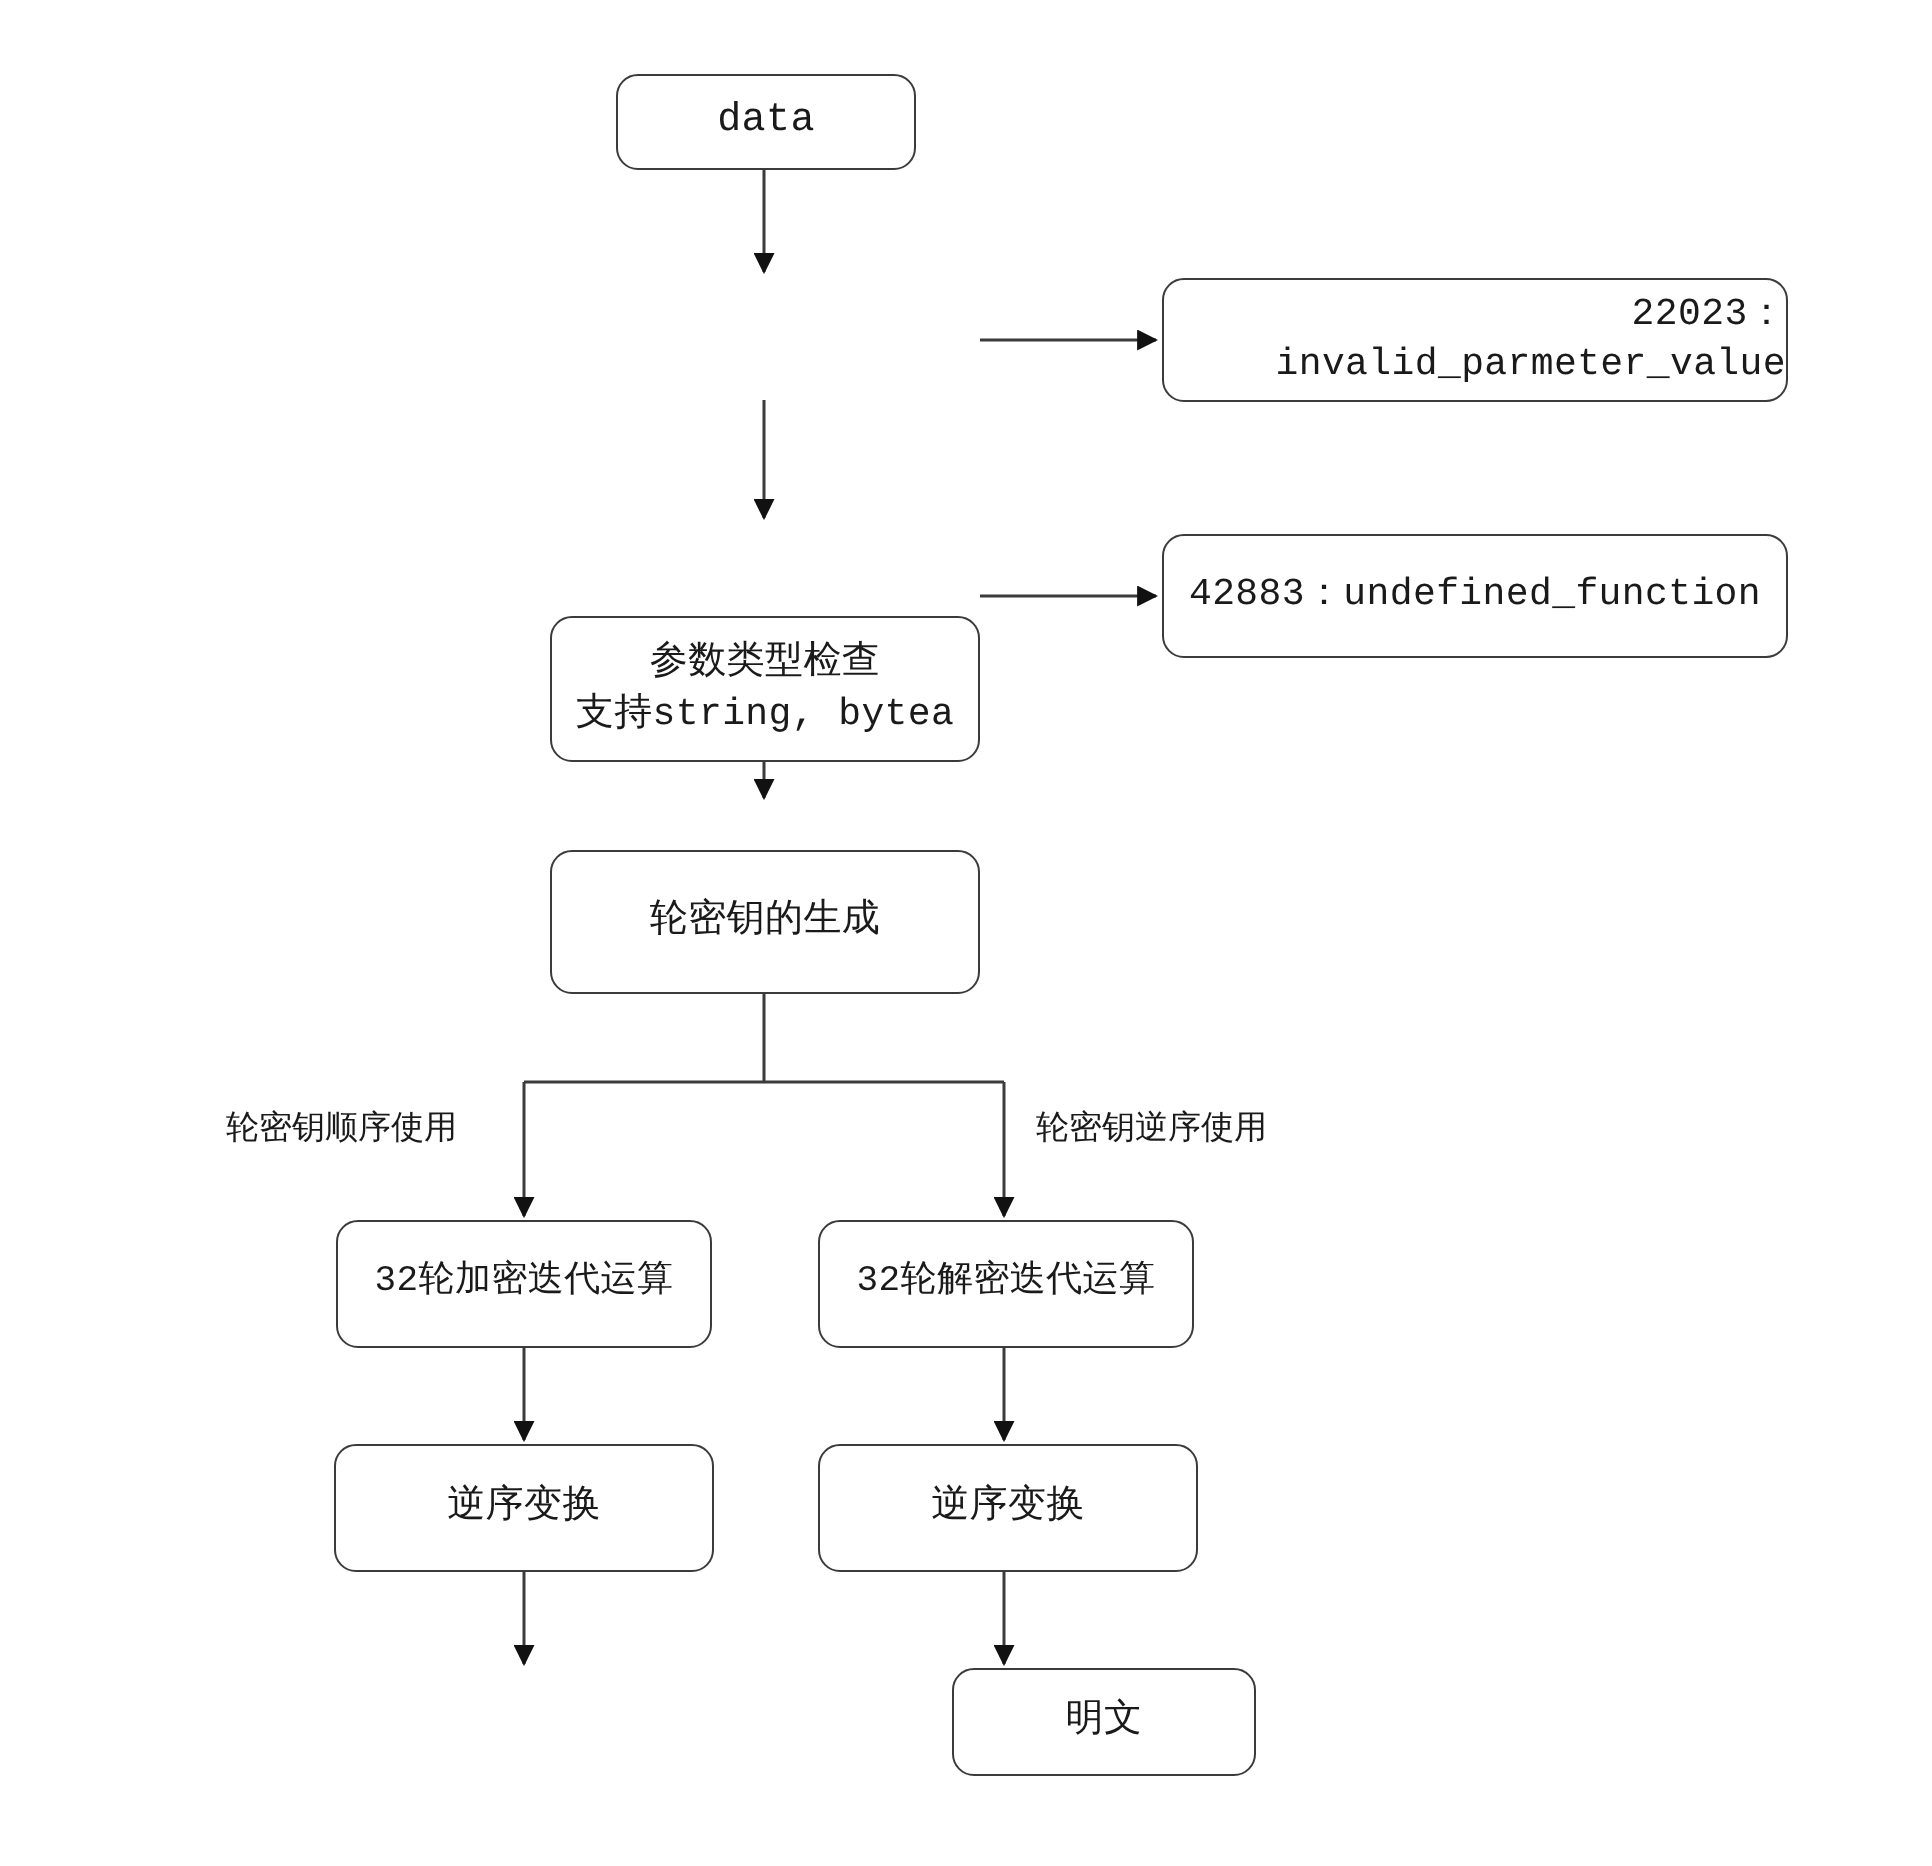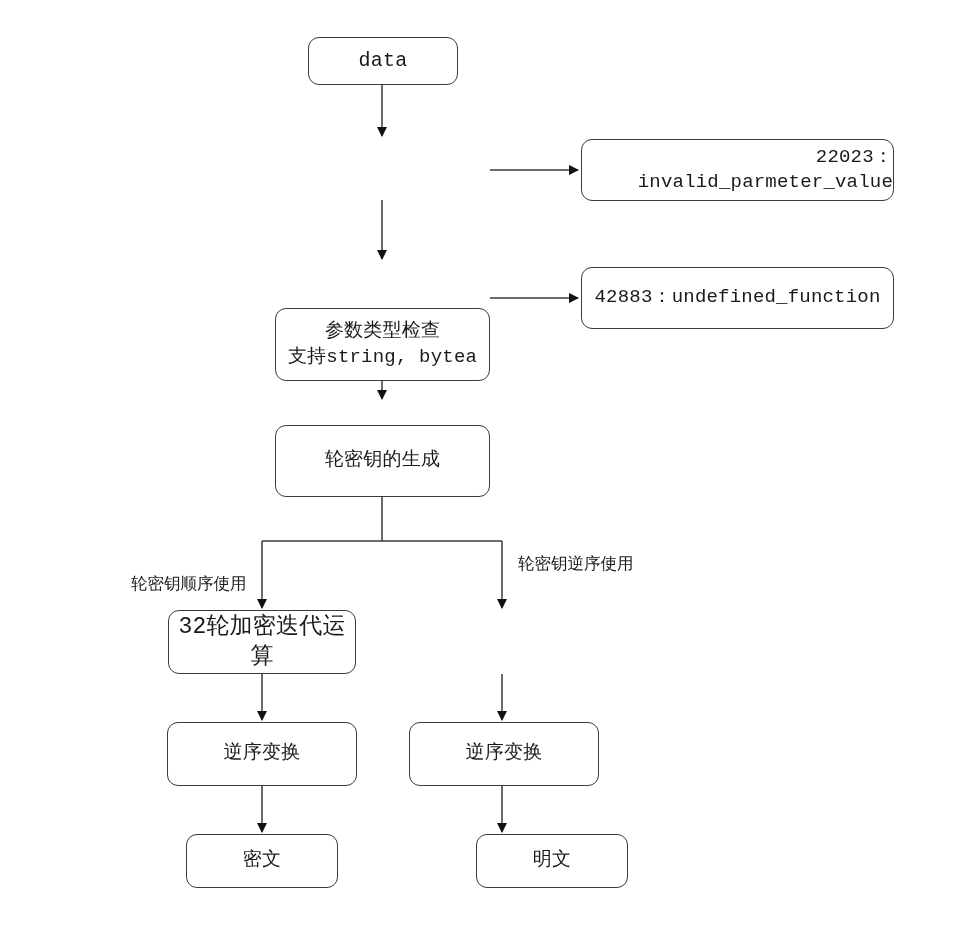--- a/index.html
+++ b/index.html
@@ -113,38 +113,38 @@
   </div>
 
   <div class="node latin" style="left:581px; top:267px; width:313px; height:62px; font-size:19px;text-align:right;">
     <span>42883：undefined_function</span>
   </div>
 
   <div class="node" style="left:275px; top:401px; width:215px; height:72px;margin-top:24px;">
     <span>轮密钥的生成</span>
   </div>
 
-  <div class="node" style="left:168px; top:610px; width:188px; height:64px; font-size:23px;">
+  <div class="node" style="left:168px; top:610px; width:188px; height:64px; font-size:18px;">
     <span>32轮加密迭代运算</span>
   </div>
 
+  <div class="node" style="left:409px; top:610px; width:188px; height:64px; font-size:18px;">
+    <span>32轮解密迭代运算</span>
+  </div>
 
   <div class="node" style="left:167px; top:722px; width:190px; height:64px;">
     <span>逆序变换</span>
   </div>
 
   <div class="node" style="left:409px; top:722px; width:190px; height:64px;">
     <span>逆序变换</span>
   </div>
 
-  <div class="node" style="left:186px; top:834px; width:152px; height:54px;">
-    <span>密文</span>
-  </div>
 
   <div class="node" style="left:428px; top:834px; width:152px; height:54px;margin-left:48px;">
     <span>明文</span>
   </div>
 
-  <div class="edge-label" style="left:131px; top:554px;margin-top:20px;">轮密钥顺序使用</div>
+  <div class="edge-label" style="left:113px; top:554px;">轮密钥顺序使用</div>
 
   <div class="edge-label" style="left:518px; top:554px;">轮密钥逆序使用</div>
 
 </div>
 
 </body></html>

